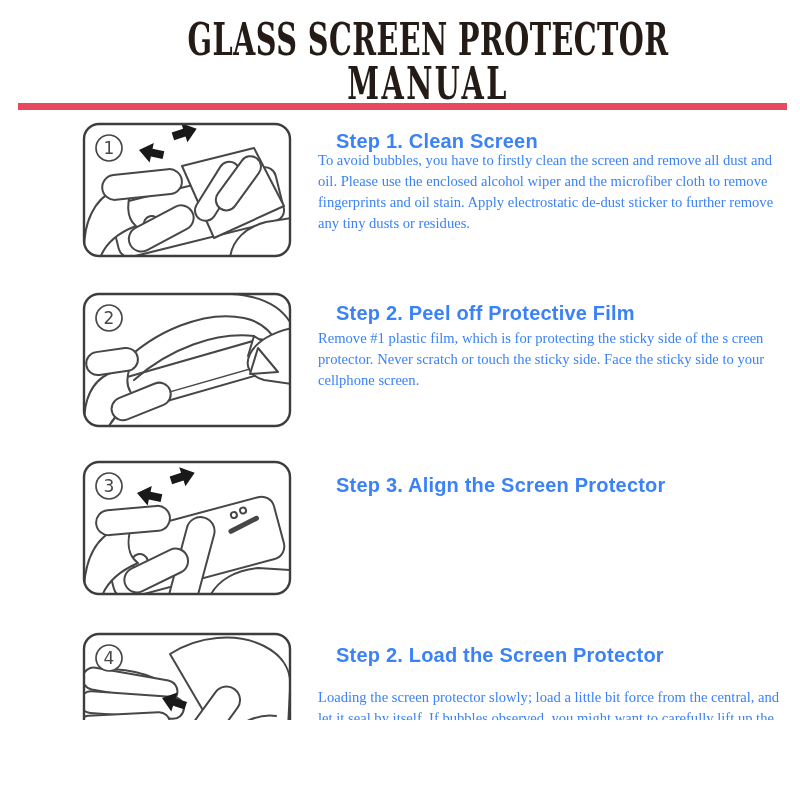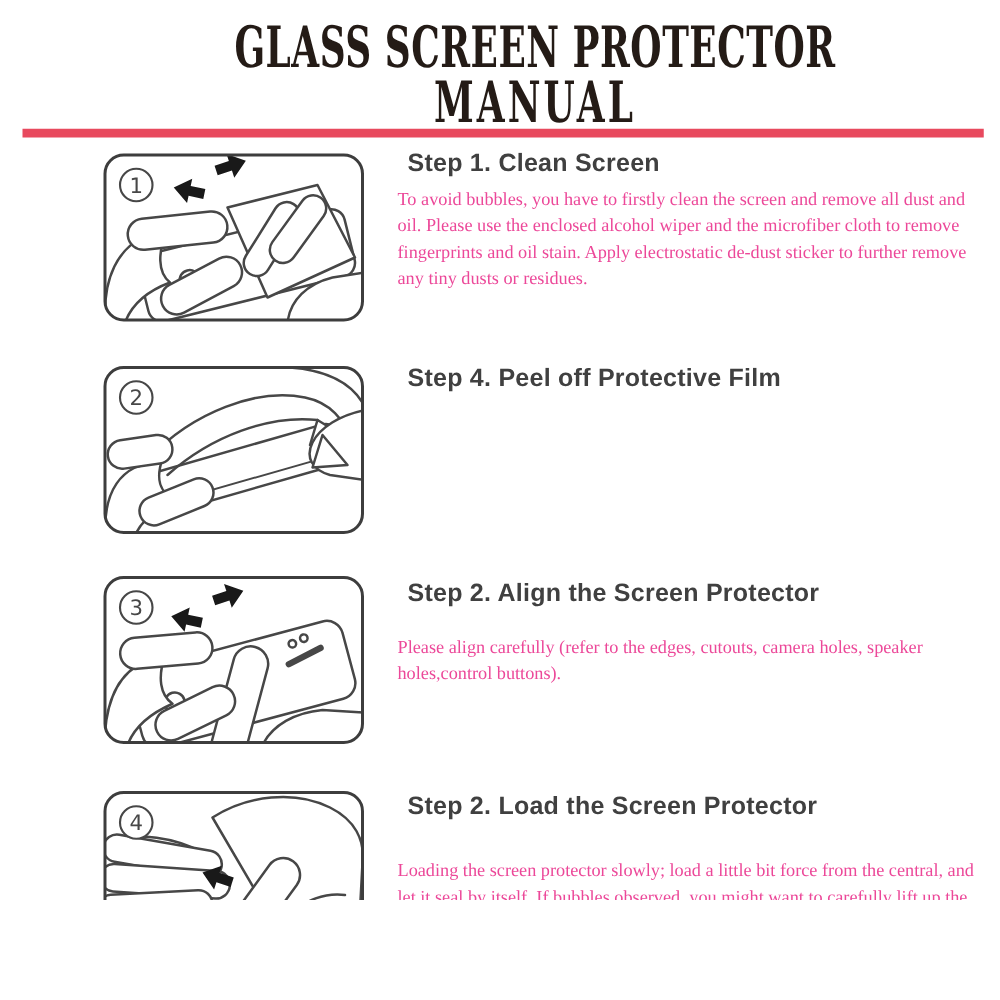--- a/index.html
+++ b/index.html
@@ -4,24 +4,24 @@
 <style>
   html,body{margin:0;padding:0;background:#ffffff;}
   .page{position:relative;width:800px;height:720px;background:#ffffff;overflow:hidden;
         font-family:"Liberation Sans",sans-serif;}
   .title-line{position:absolute;left:56px;width:744px;text-align:center;color:#241b16;
         font-family:"DejaVu Serif",serif;font-weight:bold;white-space:nowrap;}
   .t1{top:12px;font-size:35px;transform:scale(0.82,1.30);transform-origin:center top;letter-spacing:0.5px;}
   .t2{top:56px;font-size:35px;transform:scale(0.82,1.30);transform-origin:center top;letter-spacing:3px;}
   .divider{position:absolute;top:103px;left:18px;width:769px;height:7px;background:#e8495e;}
   .illus{position:absolute;left:82px;}
-  .head{position:absolute;left:318px;margin:8px;font-size:20px;font-weight:bold;color:#404040;
+  .head{position:absolute;left:318px;margin:18px;font-size:20px;font-weight:bold;color:#3b82f6;
         font-family:"Liberation Sans",sans-serif;letter-spacing:0.2px;}
   .body{position:absolute;left:318px;width:472px;margin:0;font-family:"Liberation Serif",serif;
-        font-size:14.6px;line-height:21px;color:#ec4899;}
+        font-size:14.6px;line-height:21px;color:#3b82f6;}
   svg text{font-family:"DejaVu Sans",sans-serif;}
 </style>
 </head>
 <body>
 
 <div class="page">
 
   <div class="title-line t1">GLASS SCREEN PROTECTOR</div>
   <div class="title-line t2">MANUAL</div>
   <div class="divider"></div>
@@ -82,21 +82,22 @@
       <g>
         <path d="M2 132 C2 106 10 90 26 82 L48 75 C42 92 46 102 58 108 C44 114 32 124 26 136 L2 136 Z" fill="#fff"></path>
         <rect x="4" y="58" width="52" height="23" rx="11.5" fill="#fff" transform="rotate(-8 30 69)"></rect>
         <rect x="28" y="98" width="62" height="23" rx="11.5" fill="#fff" transform="rotate(-22 59 109)"></rect>
       </g>
     </g>
     <rect x="2" y="2" width="206" height="132" rx="15" fill="none" stroke="#3d3d3d" stroke-width="2.4"></rect>
     <circle cx="27" cy="26" r="13" fill="#fff" stroke="#474747" stroke-width="1.7"></circle>
     <text x="27" y="32" text-anchor="middle" font-size="17" fill="#474747">2</text>
   </svg>
-  <h2 class="head" style="top:284px">Step 4. Peel off Protective Film</h2>
+  <h2 class="head" style="top:284px">Step 2. Peel off Protective Film</h2>
+  <p class="body" style="top:328px">Remove #1 plastic film, which is for protecting the sticky side of the s creen protector. Never scratch or touch the sticky side. Face the sticky side to your cellphone screen.</p>
 
   <svg class="illus" style="top:460px" width="210" height="136" viewBox="0 0 210 136">
     <defs>
         <clipPath id="c3">
           <rect x="2" y="2" width="206" height="132" rx="15"></rect>
         </clipPath>
       </defs>
     <g clip-path="url(#c3)" stroke="#474747" stroke-width="2" fill="none" stroke-linecap="round" stroke-linejoin="round">
       <g transform="rotate(-15 110 88)">
         <rect x="24" y="56" width="176" height="64" rx="13" fill="#fff"></rect>
@@ -112,22 +113,21 @@
         <rect x="14" y="48" width="74" height="25" rx="12.5" fill="#fff" transform="rotate(-5 51 60)"></rect>
         <rect x="40" y="98" width="68" height="25" rx="12.5" fill="#fff" transform="rotate(-26 74 110)"></rect>
       </g>
     </g>
     <path d="M25 -4 L13 -4 L13 -10 L0 0 L13 10 L13 4 L25 4 Z" fill="#191919" transform="translate(55 33) rotate(12)"></path>
     <path d="M2 -4 L14 -4 L14 -10 L27 0 L14 10 L14 4 L2 4 Z" fill="#191919" transform="translate(87 21) rotate(-18)"></path>
     <rect x="2" y="2" width="206" height="132" rx="15" fill="none" stroke="#3d3d3d" stroke-width="2.4"></rect>
     <circle cx="27" cy="26" r="13" fill="#fff" stroke="#474747" stroke-width="1.7"></circle>
     <text x="27" y="32" text-anchor="middle" font-size="17" fill="#474747">3</text>
   </svg>
-  <h2 class="head" style="top:456px">Step 2. Align the Screen Protector</h2>
-  <p class="body" style="top:508px">Please align carefully (refer to the edges, cutouts, camera holes, speaker holes,control buttons).</p>
+  <h2 class="head" style="top:456px">Step 3. Align the Screen Protector</h2>
 
   <svg class="illus" style="top:632px" width="210" height="150" viewBox="0 0 210 150">
     <defs>
         <clipPath id="c4">
           <rect x="2" y="2" width="206" height="146" rx="15"></rect>
         </clipPath>
       </defs>
     <g clip-path="url(#c4)" stroke="#474747" stroke-width="2" fill="none" stroke-linecap="round" stroke-linejoin="round">
       <g transform="rotate(-13 108 114)">
         <rect x="18" y="98" width="178" height="36" rx="10" fill="#fff"></rect>

